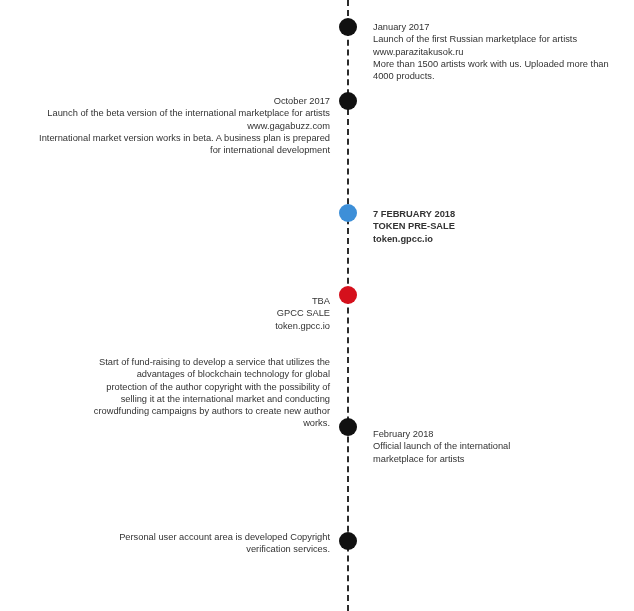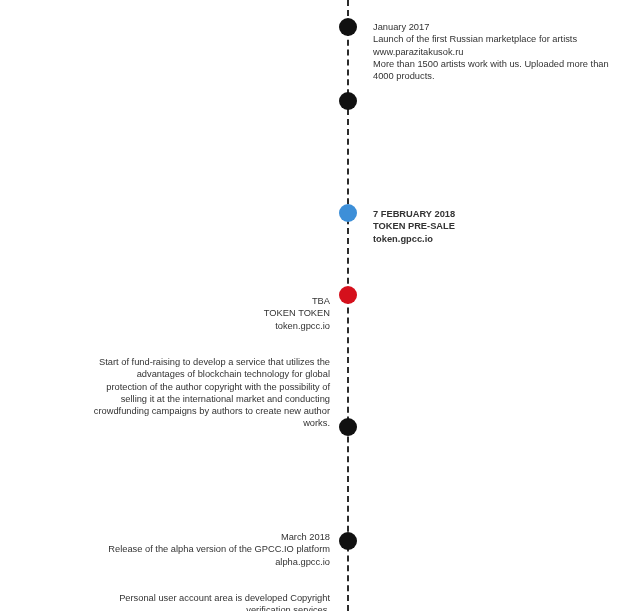--- a/index.html
+++ b/index.html
@@ -78,45 +78,54 @@
   <div class="milestone-dot" style="top:18px;background:#111111;"></div>
   <div class="entry-text right" style="top:9px;">
     <p class="para">January 2017
 Launch of the first Russian marketplace for artists
 www.parazitakusok.ru
 More than 1500 artists work with us. Uploaded more than
 4000 products.</p>
   </div>
 
   <div class="milestone-dot" style="top:92px;background:#111111;"></div>
+  <div class="entry-text left" style="top:83px;">
+    <p class="para">October 2017
+Launch of the beta version of the international marketplace for artists
+www.gagabuzz.com
+International market version works in beta. A business plan is prepared
+for international development</p>
+  </div>
 
   <div class="milestone-dot" style="top:204px;background:#3d8fd8;"></div>
   <div class="entry-text right" style="top:196px;font-weight:bold;">
     <p class="para">7 FEBRUARY 2018
 TOKEN PRE-SALE
 token.gpcc.io</p>
   </div>
 
   <div class="milestone-dot" style="top:286px;background:#d5101c;"></div>
   <div class="entry-text left" style="top:283px;">
     <p class="para">TBA
-TOKEN TOKEN
+GPCC SALE
 token.gpcc.io</p>
     <p class="para">Start of fund-raising to develop a service that utilizes the
 advantages of blockchain technology for global
 protection of the author copyright with the possibility of
 selling it at the international market and conducting
 crowdfunding campaigns by authors to create new author
 works.</p>
   </div>
 
   <div class="milestone-dot" style="top:418px;background:#111111;"></div>
+  <div class="entry-text right" style="top:416px;">
+    <p class="para">February 2018
+Official launch of the international
+marketplace for artists</p>
+  </div>
 
   <div class="milestone-dot" style="top:532px;background:#111111;"></div>
   <div class="entry-text left" style="top:519px;">
-    <p class="para">March 2018
-Release of the alpha version of the GPCC.IO platform
-alpha.gpcc.io</p>
     <p class="para">Personal user account area is developed Copyright
 verification services.</p>
   </div>
 
 </div>
 
 </body></html>

